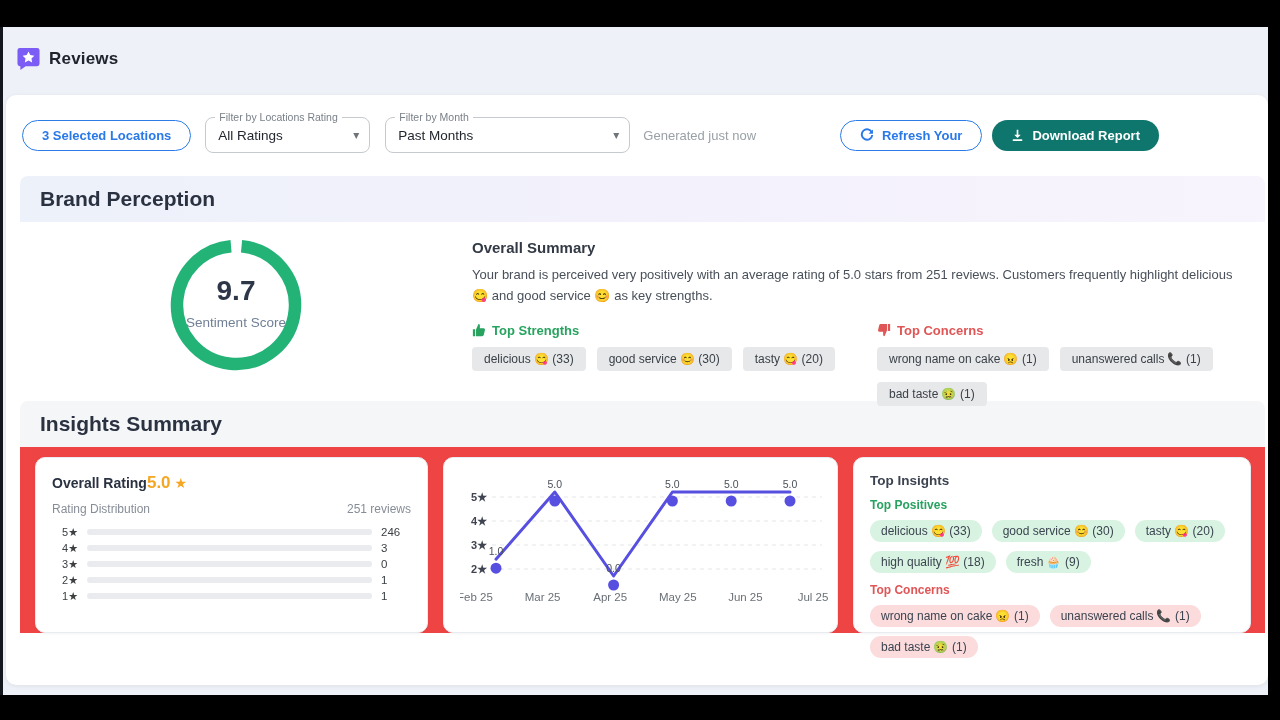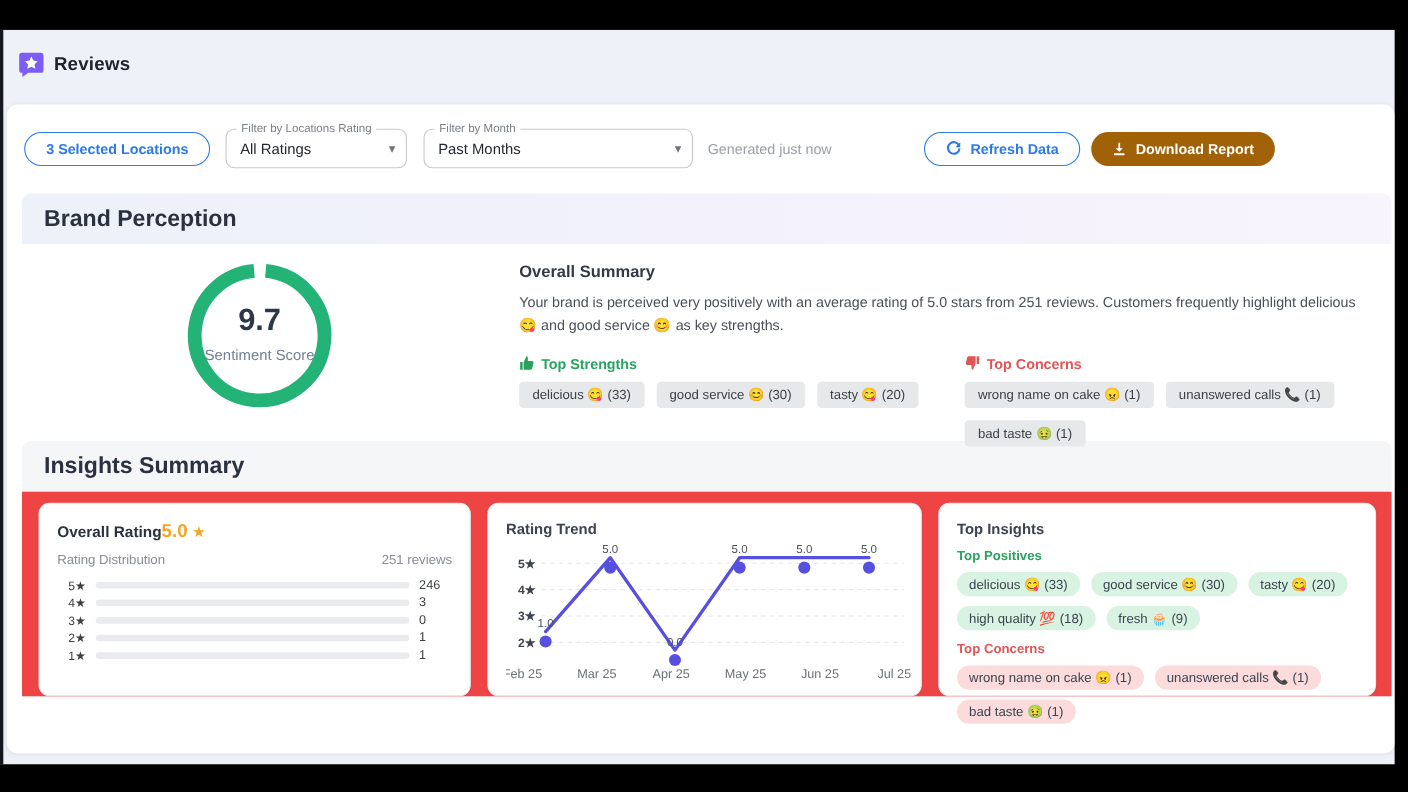--- a/index.html
+++ b/index.html
@@ -40,21 +40,21 @@
             background:#fff; display:flex; align-items:center; padding:0 30px 0 12px; cursor:pointer; }
   .select .flabel { position:absolute; top:-7px; left:9px; background:#fff; padding:0 4px;
                     font-size:10.5px; color:#7a8088; white-space:nowrap; }
   .select .value { font-size:13.5px; color:#23272f; font-weight:500; }
   .select .caret { position:absolute; right:10px; top:10px; color:#6f747c; font-size:12px; }
   .sel-rating { width:165px; margin-left:14px; }
   .sel-month  { width:245px; margin-left:15px; }
   .generated { margin-left:13px; font-size:13px; color:#9aa0a6; }
   .actions { margin-left:auto; margin-right:109px; display:flex; gap:10px; }
   .btn-refresh { border:1.5px solid #2b7ce9; color:#2979e8; background:#fff; }
-  .btn-download { background:#a16207; color:#fff; border:none; }
+  .btn-download { background:#0f766e; color:#fff; border:none; }
   .btn-refresh svg, .btn-download svg { display:block; }
 
   
   .section { margin:0 3px 0 14px; width:1245px; }
   .sec-head { height:46px; display:flex; align-items:center; padding-left:20px;
               border-radius:8px 8px 0 0; font-size:21px; font-weight:bold; color:#2a3140; }
   .head-brand { background:linear-gradient(90deg,#edf1fa 0%, #f3f1fc 55%, #f8f4fd 100%); margin-top:23px; }
   .head-insights { background:#f5f6f8; margin-top:9px; }
 
   
@@ -150,21 +150,21 @@
       </div>
 
       <span class="generated">Generated just now</span>
 
       <div class="actions">
         <button class="pill-btn btn-refresh">
           <svg width="14" height="14" viewBox="0 0 16 16">
             <path fill="none" stroke="#2979e8" stroke-width="2.2" d="M13.6 5.2A6 6 0 1 0 14 8"></path>
             <path fill="#2979e8" d="M14.8 1.6v5h-5z"></path>
           </svg>
-          <span>Refresh Data</span>
+          <span>Refresh Your</span>
         </button>
         <button class="pill-btn btn-download">
           <svg width="13" height="13" viewBox="0 0 16 16">
             <path fill="#fff" d="M7 1h2v6h3L8 11 4 7h3z"></path>
             <rect fill="#fff" x="2" y="12.6" width="12" height="2.2" rx="1"></rect>
           </svg>
           <span>Download Report</span>
         </button>
       </div>
     </div>
@@ -278,21 +278,20 @@
                 <span class="dist-label">1★</span>
                 <span class="dist-track">
                   <span class="dist-fill" style="width: 1.2%;"></span>
                 </span>
                 <span class="dist-count">1</span>
               </div>
             </div>
         </div>
 
         <div class="card card-trend">
-          <div class="card-title">Rating Trend</div>
           <svg class="trend-svg" width="368" height="130" viewBox="0 0 368 130">
               <line x1="32" x2="362" y1="18" y2="18" stroke="#e4e6ea" stroke-width="1" stroke-dasharray="4 4"></line>
               <text x="27" y="22" text-anchor="end" class="ytick">5★</text>
               <line x1="32" x2="362" y1="42" y2="42" stroke="#e4e6ea" stroke-width="1" stroke-dasharray="4 4"></line>
               <text x="27" y="46" text-anchor="end" class="ytick">4★</text>
               <line x1="32" x2="362" y1="66" y2="66" stroke="#e4e6ea" stroke-width="1" stroke-dasharray="4 4"></line>
               <text x="27" y="70" text-anchor="end" class="ytick">3★</text>
               <line x1="32" x2="362" y1="90" y2="90" stroke="#e4e6ea" stroke-width="1" stroke-dasharray="4 4"></line>
               <text x="27" y="94" text-anchor="end" class="ytick">2★</text>
               <text x="15" y="122" text-anchor="middle" class="xtick">Feb 25</text>

